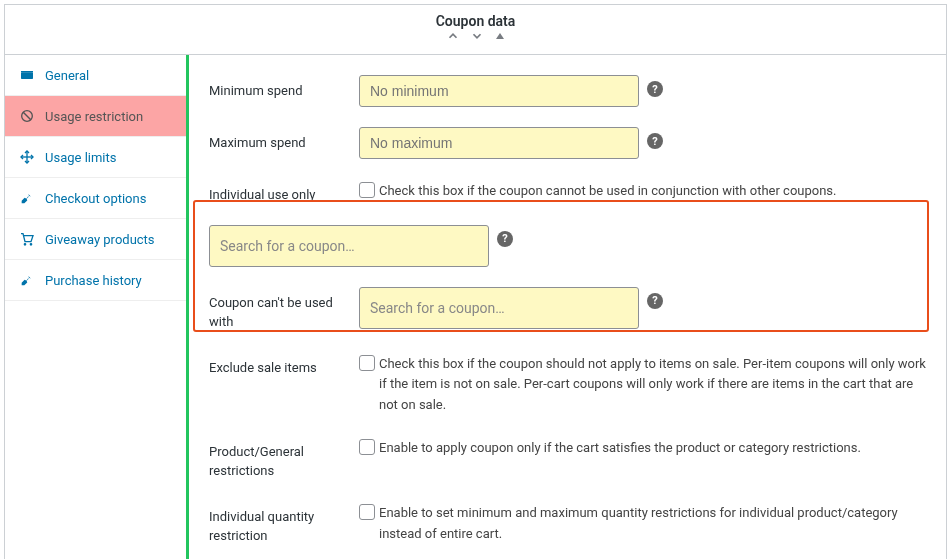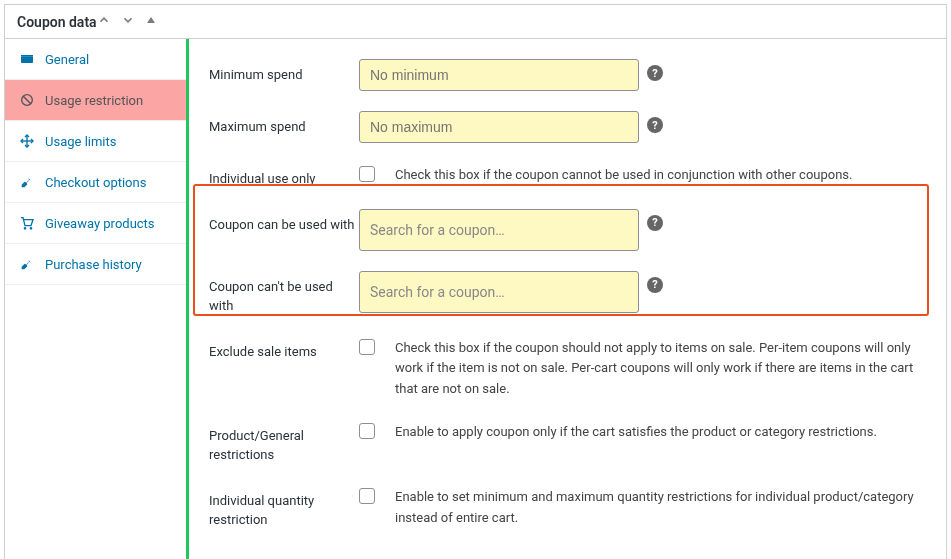--- a/index.html
+++ b/index.html
@@ -12,24 +12,26 @@
     padding: 4px;
   }
   .panel {
     width: 943px;
     border: 1px solid #ccd0d4;
     background: #fff;
   }
   .panel-header {
     display: flex;
     align-items: center;
+    justify-content: space-between;
     padding: 8px 12px;
     border-bottom: 1px solid #ccd0d4;
     font-size: 14px;
     font-weight: 600;
+    flex-direction: column;
   }
   .panel-header-controls {
     display: flex;
     gap: 10px;
     color: #787c82;
   }
   .panel-header-controls span { cursor: pointer; }
   .panel-body {
     display: flex;
   }
@@ -79,21 +81,21 @@
     width: 280px;
     display: flex;
     align-items: flex-start;
   }
   .row-rest {
     flex: 1;
     padding-left: 8px;
     padding-top: 6px;
     display: flex;
     align-items: flex-start;
-    gap: 20px;
+    gap: 4px;
     color: #444;
     line-height: 1.6;
   }
   .text-input, .search-box {
     width: 280px;
     padding: 7px 10px;
     font-size: 14px;
     color: #888;
     border: 1px solid #8c8f94;
     border-radius: 3px;
@@ -240,21 +242,20 @@
 
       <div class="row checkbox-row">
         <div class="row-label">Individual use only</div>
         <div class="row-rest" style="padding-left:0;">
           <div class="checkbox"></div>
           <span class="desc-text">Check this box if the coupon cannot be used in conjunction with other coupons.</span>
         </div>
       </div>
 
       <div class="row">
-        <div class="row-label">Coupon can be used with</div>
         <div class="row-field">
           <div class="search-box">
               <span>Search for a coupon…</span>
             </div>
         </div>
         <span class="help-icon">?</span>
       </div>
 
       <div class="row">
         <div class="row-label">Coupon can't be used with</div>

